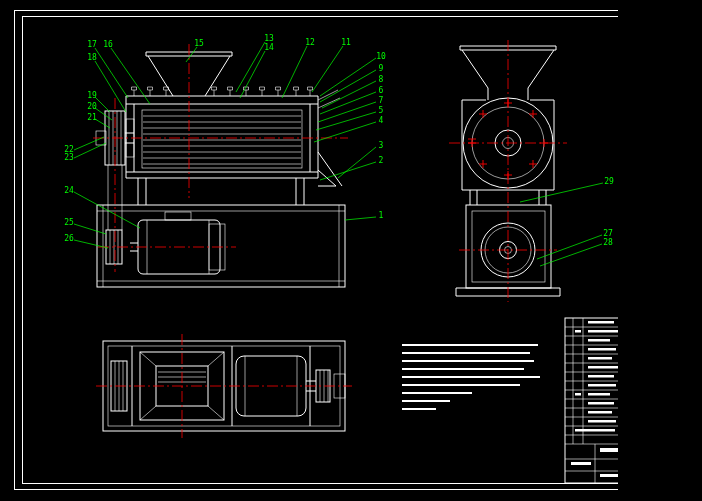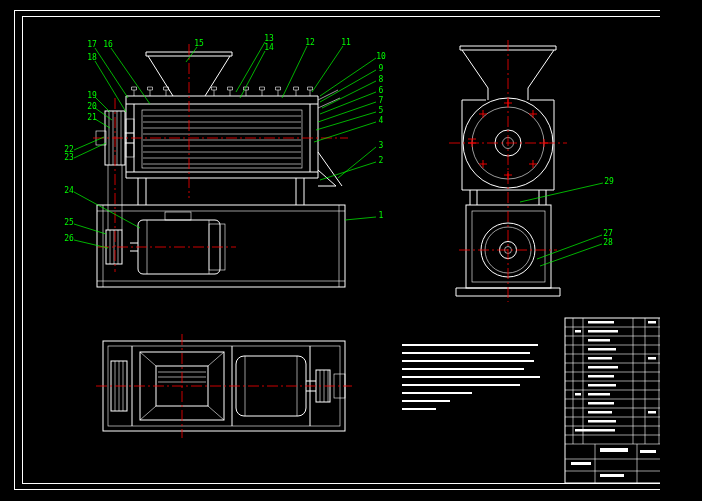--- a/index.html
+++ b/index.html
@@ -1,17 +1,17 @@
 <!DOCTYPE html>
 <html style="--background: #000000; --line: #ffffff; --callout: #00ff00; --centerline: #ff0000;"><head>
 <meta charset="utf-8">
 <style>
   html,body{margin:0;padding:0;background:#000;}
   .canvas{position:relative;width:618px;height:501px;background:var(--background,#000);overflow:hidden;
-          font-family:"DejaVu Sans Mono", monospace;padding-left:42px;}
+          font-family:"DejaVu Sans Mono", monospace;}
   svg{position:absolute;left:0;top:0;}
   .w{stroke:var(--line,#fff);fill:none;stroke-width:1;}
   .wt{stroke:var(--line,#fff);fill:none;stroke-width:.6;}
   .wf{fill:var(--line,#fff);stroke:none;}
   .r{stroke:var(--centerline,#f00);fill:none;stroke-width:.8;stroke-dasharray:11 3 2 3;}
   .rs{stroke:var(--centerline,#f00);fill:none;stroke-width:.9;}
   .g{stroke:var(--callout,#0f0);fill:none;stroke-width:.7;}
   text.callout{fill:var(--callout,#0f0);font-size:8px;text-anchor:middle;
                font-family:"DejaVu Sans Mono", monospace;}
 </style>

